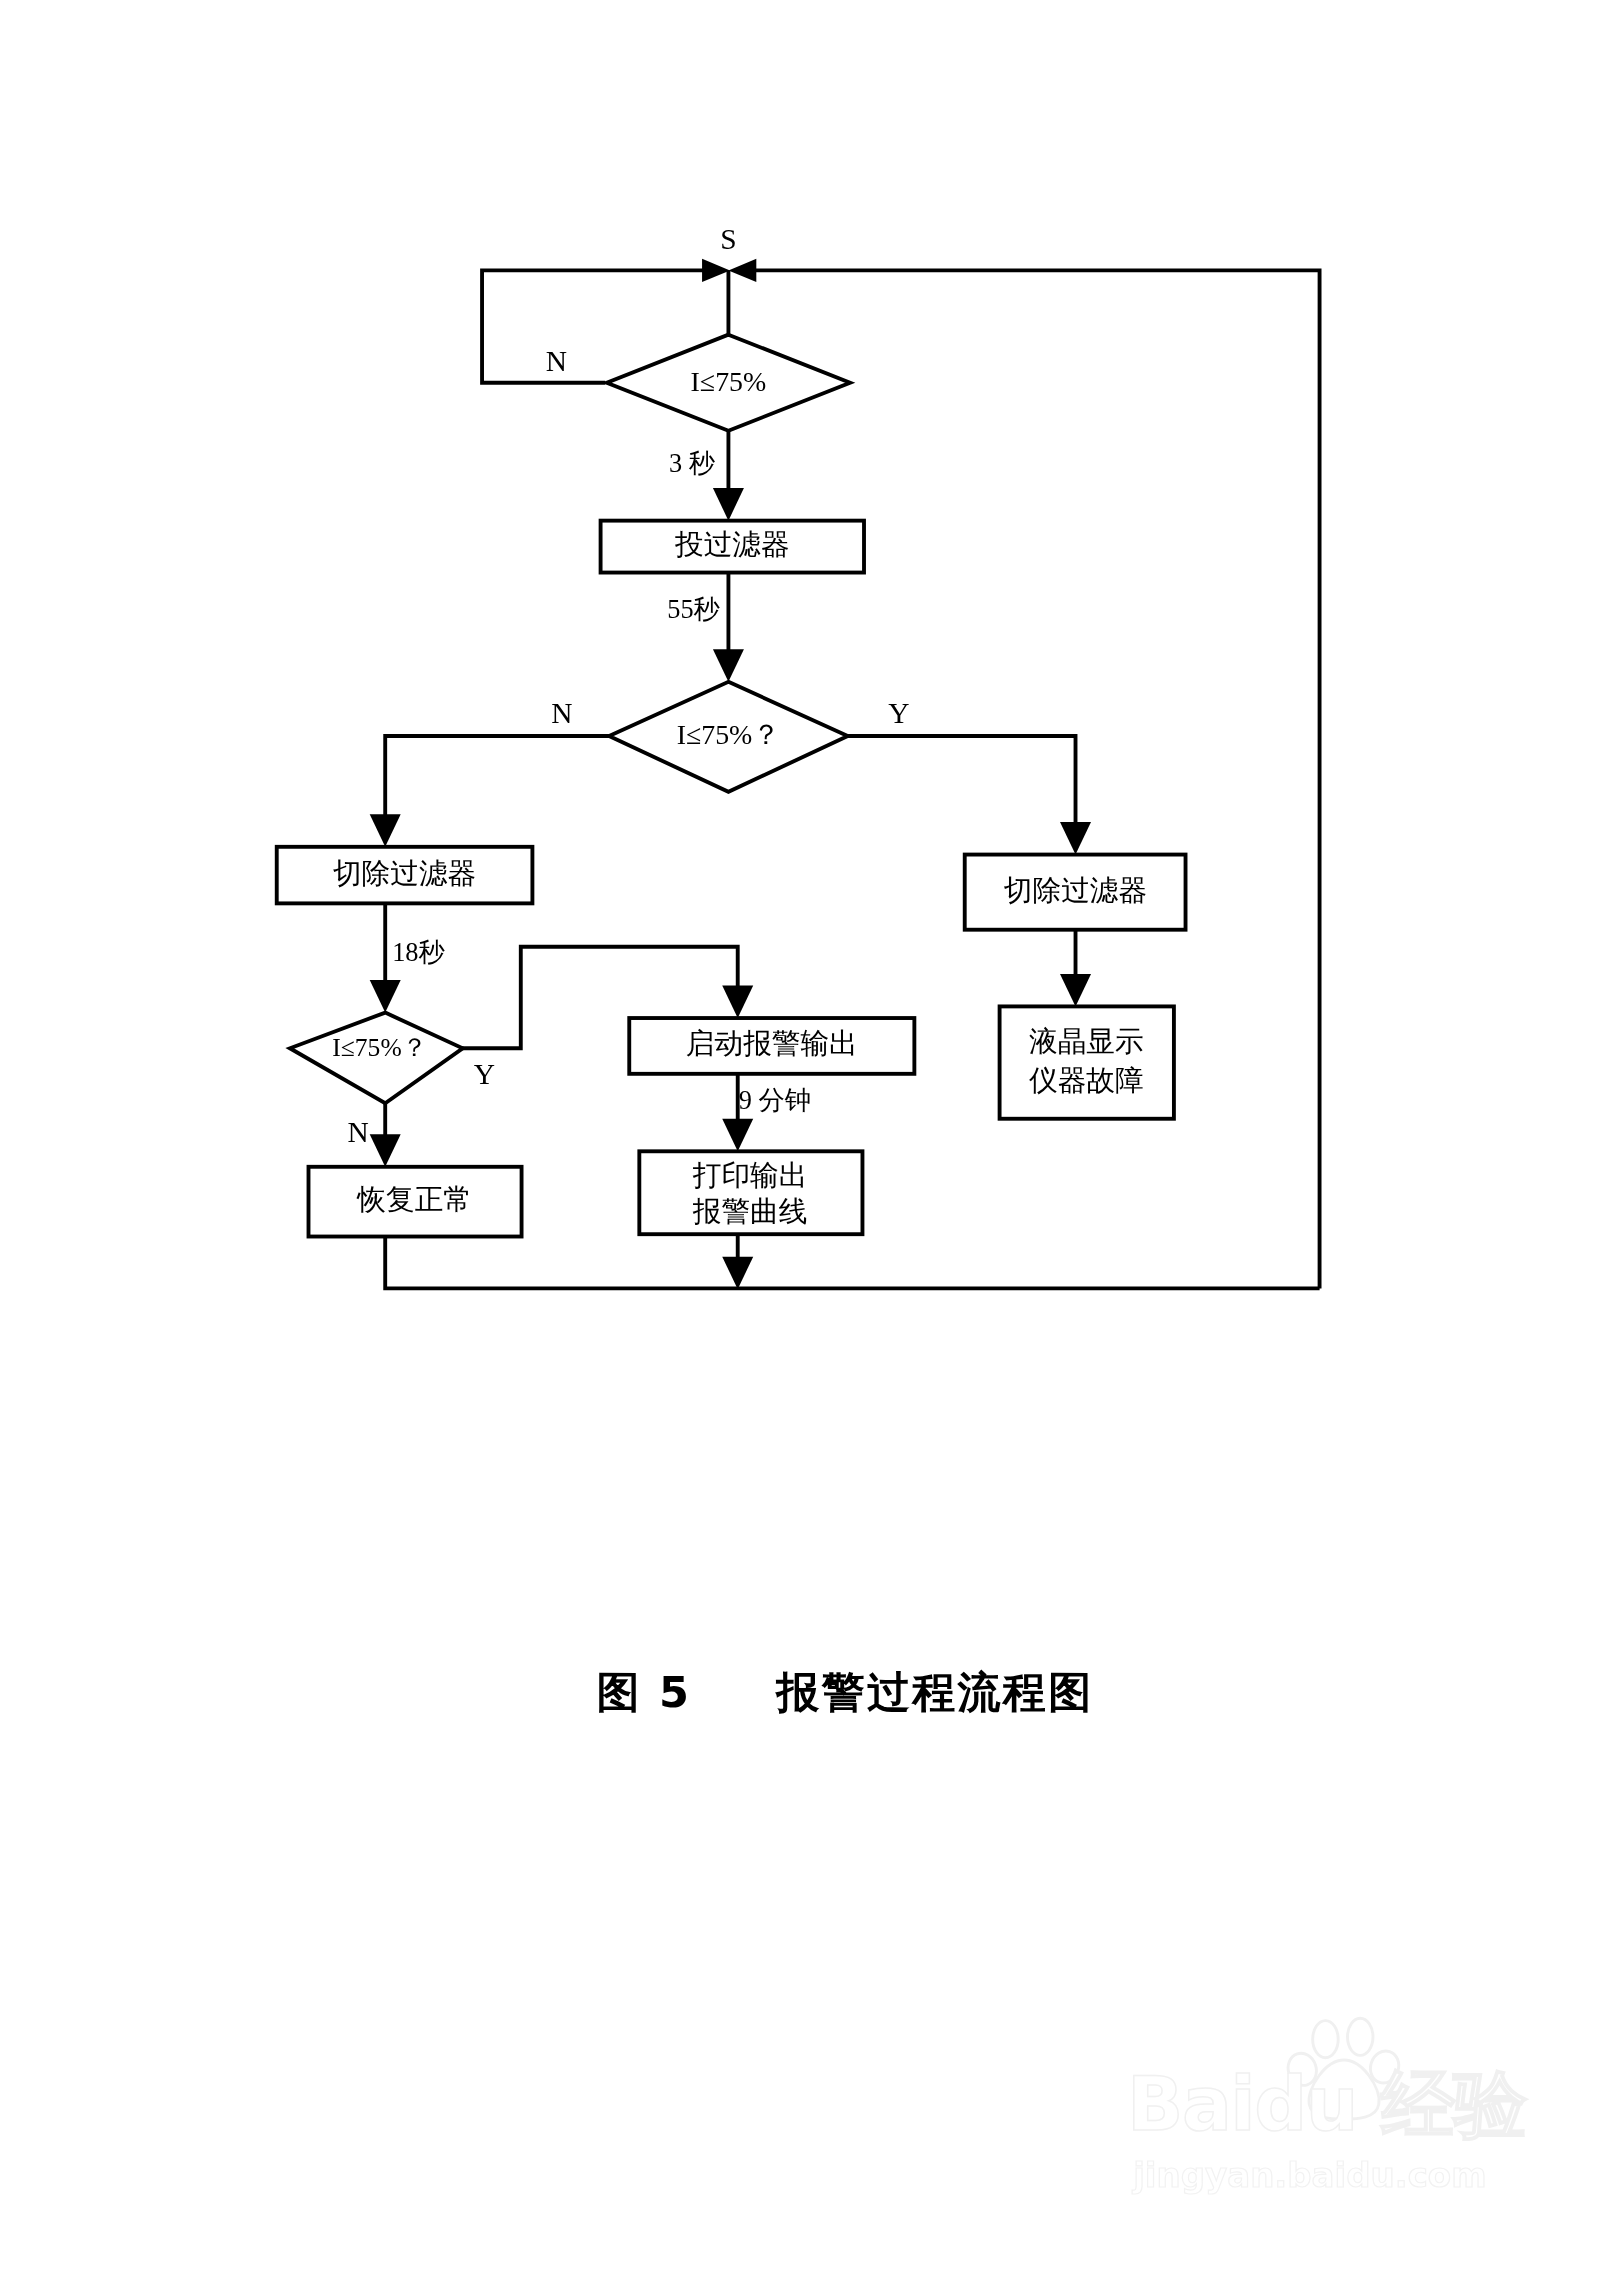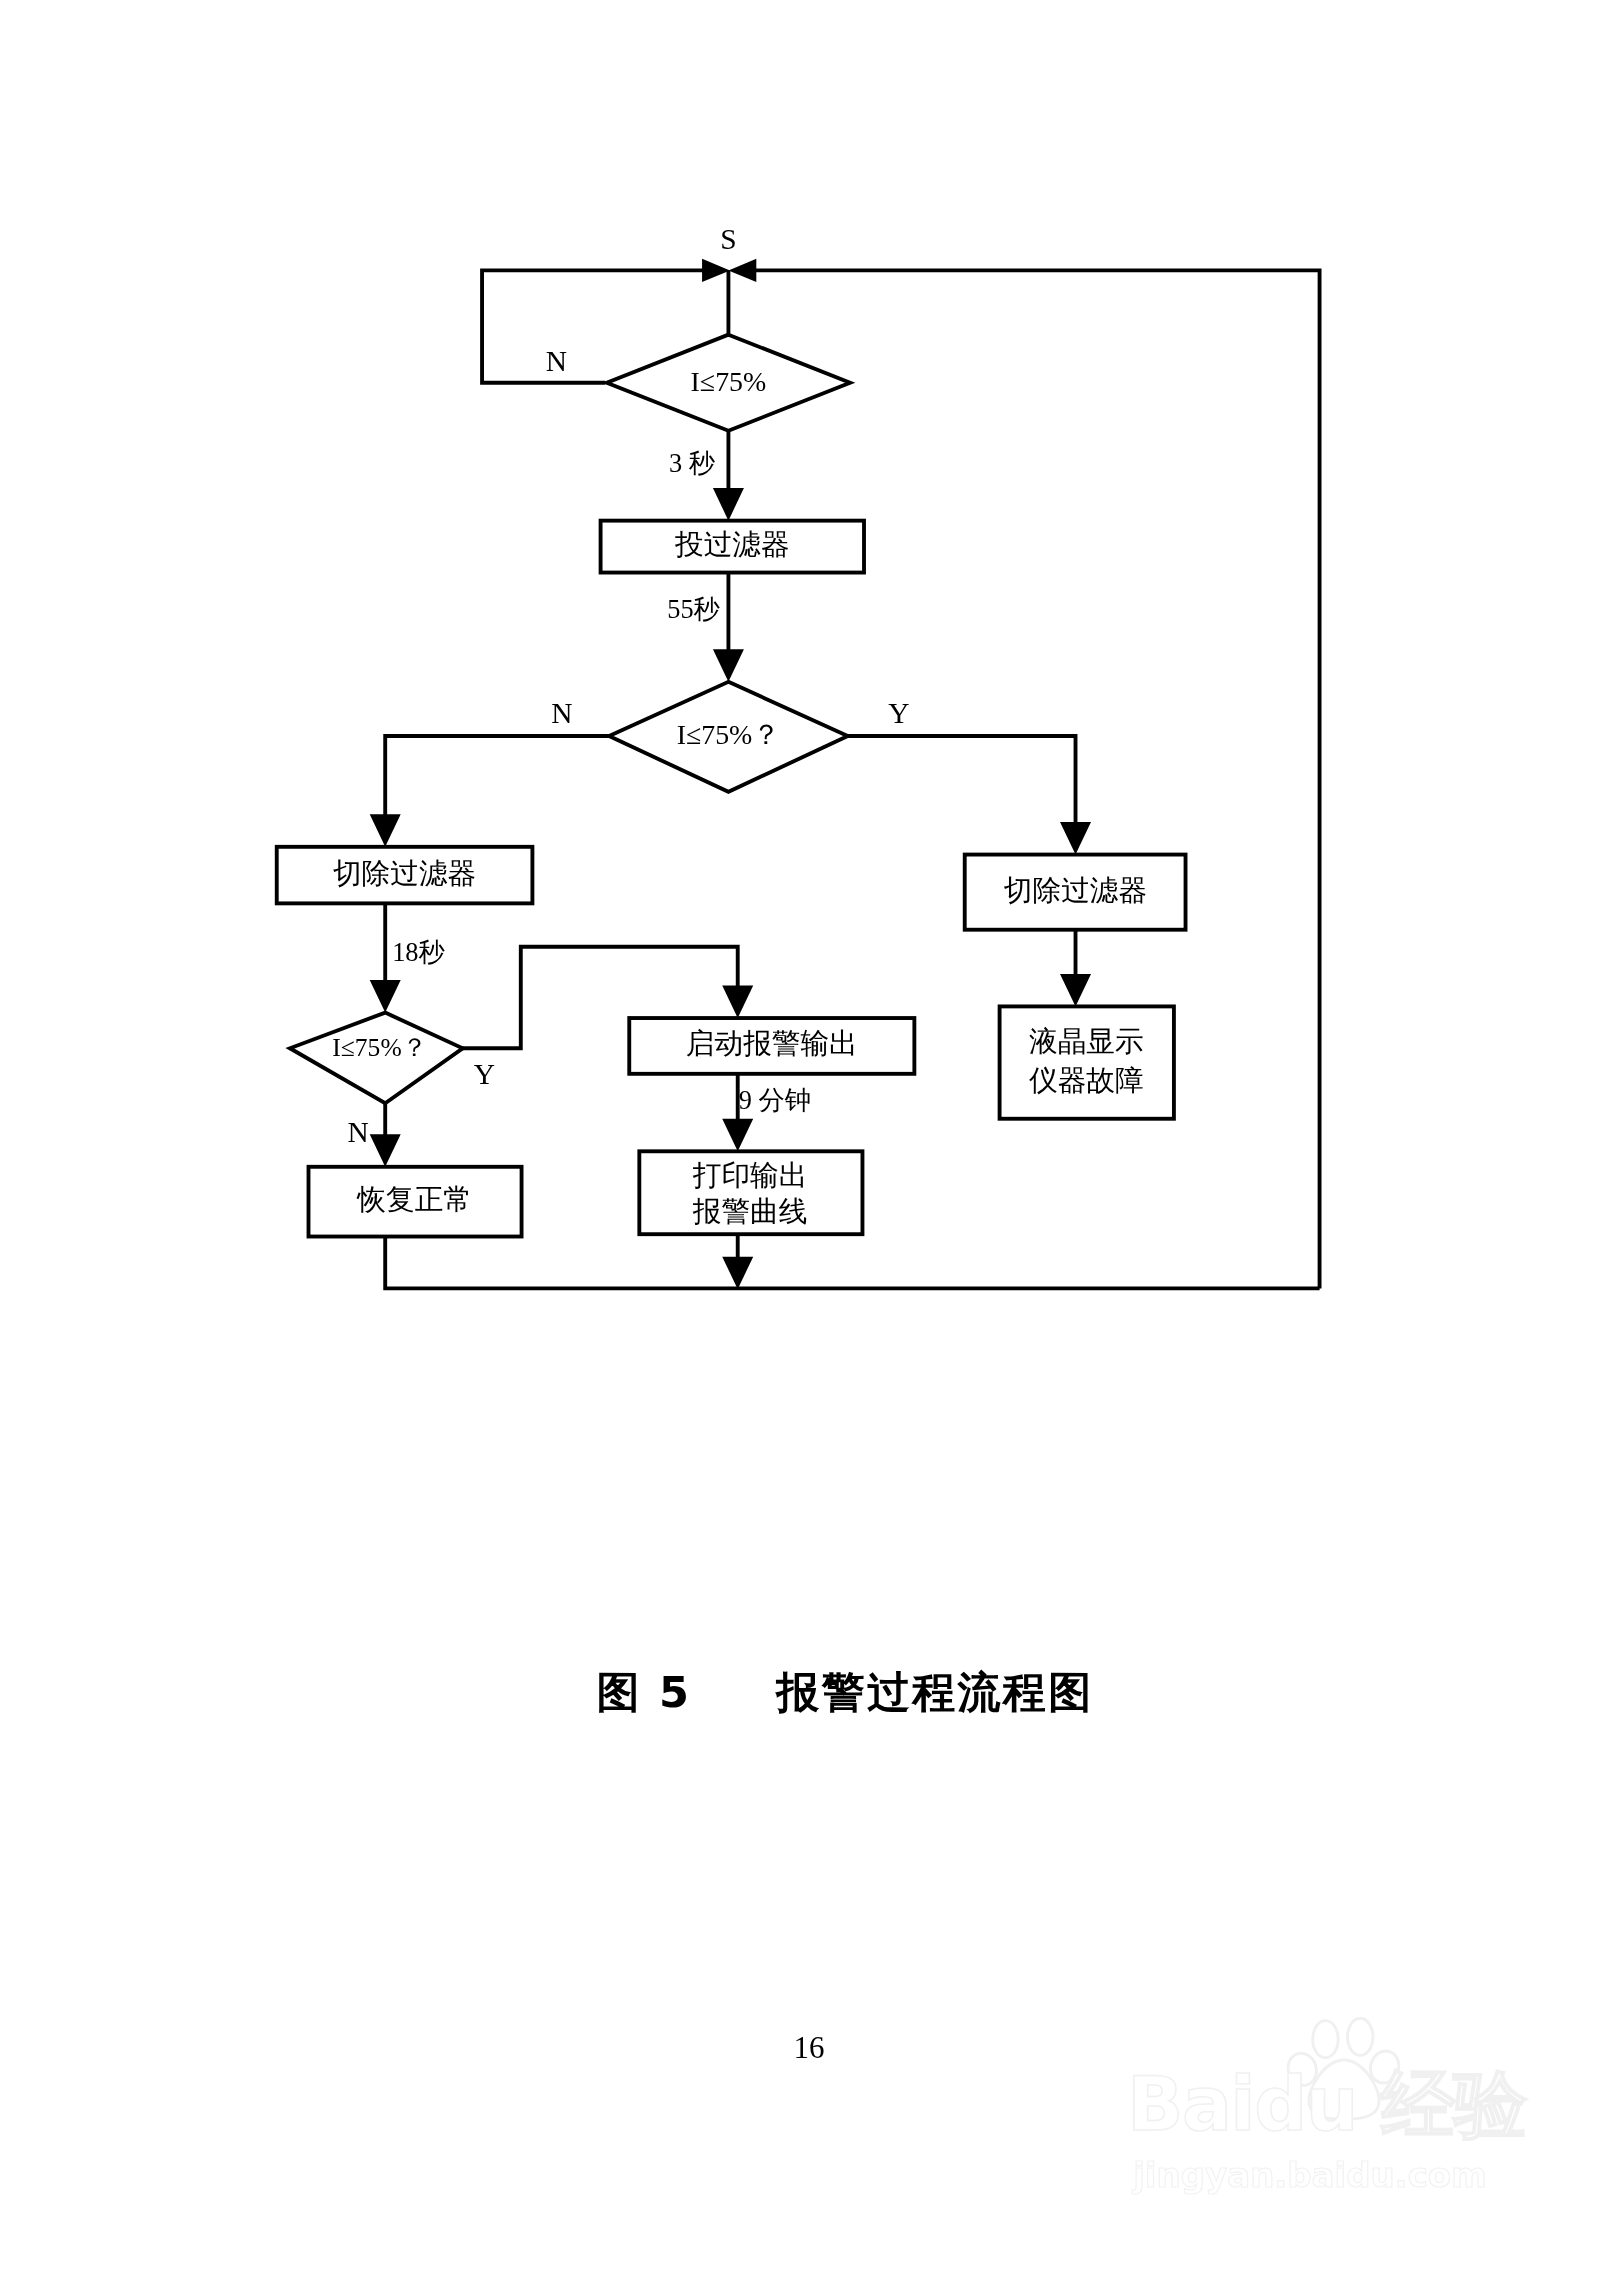--- a/index.html
+++ b/index.html
@@ -289,21 +289,20 @@
     <text class="branch-label" x="462" y="1465">N</text>
 
     <text class="edge-label" x="1000" y="1423">9 分钟</text>
 
   </svg>
 
   <div id="caption">
     <span class="cap-num">图 5</span><span class="cap-title">报警过程流程图</span>
   </div>
 
-  <div id="page-number">16</div>
 
   <div id="watermark">
     <svg class="wm-paw" viewBox="0 0 100 100">
       <g fill="none" stroke="#f0f0f0" stroke-width="2.5">
         <ellipse cx="34" cy="26" rx="11" ry="16"></ellipse>
         <ellipse cx="64" cy="24" rx="11" ry="16"></ellipse>
         <ellipse cx="14" cy="52" rx="12" ry="14" transform="rotate(-18 14 52)"></ellipse>
         <ellipse cx="85" cy="50" rx="12" ry="14" transform="rotate(18 85 50)"></ellipse>
         <path d="M 50 44 C 66 44 82 68 80 82 C 78 94 62 95 50 95 C 38 95 22 94 20 82 C 18 68 34 44 50 44 Z"></path>
       </g>

